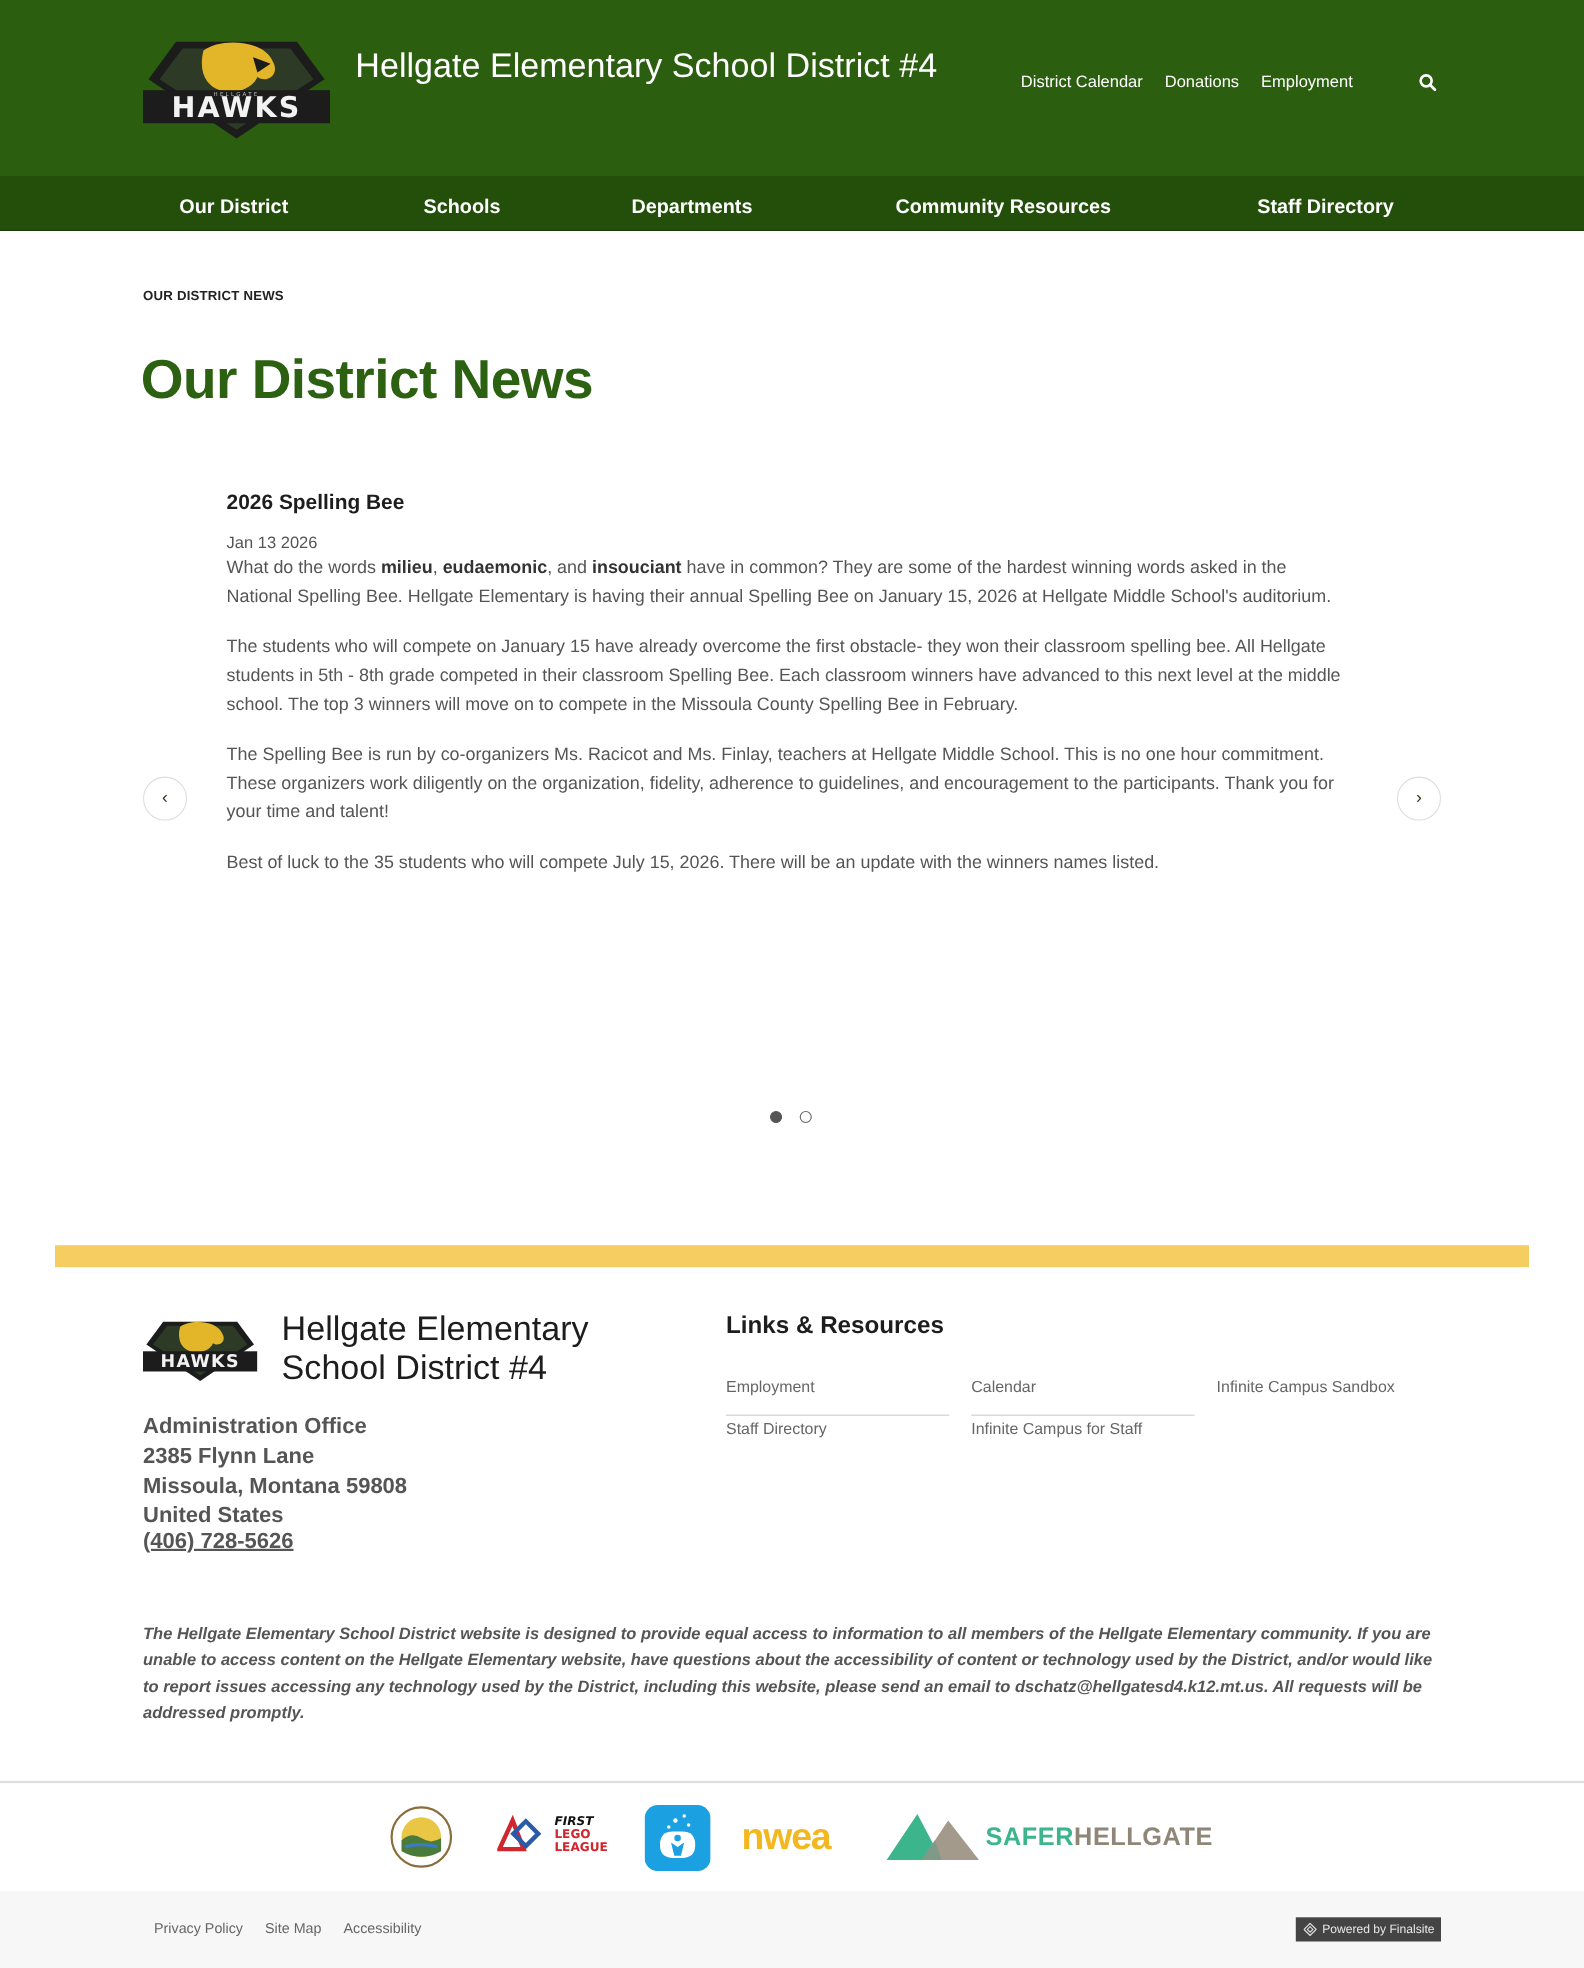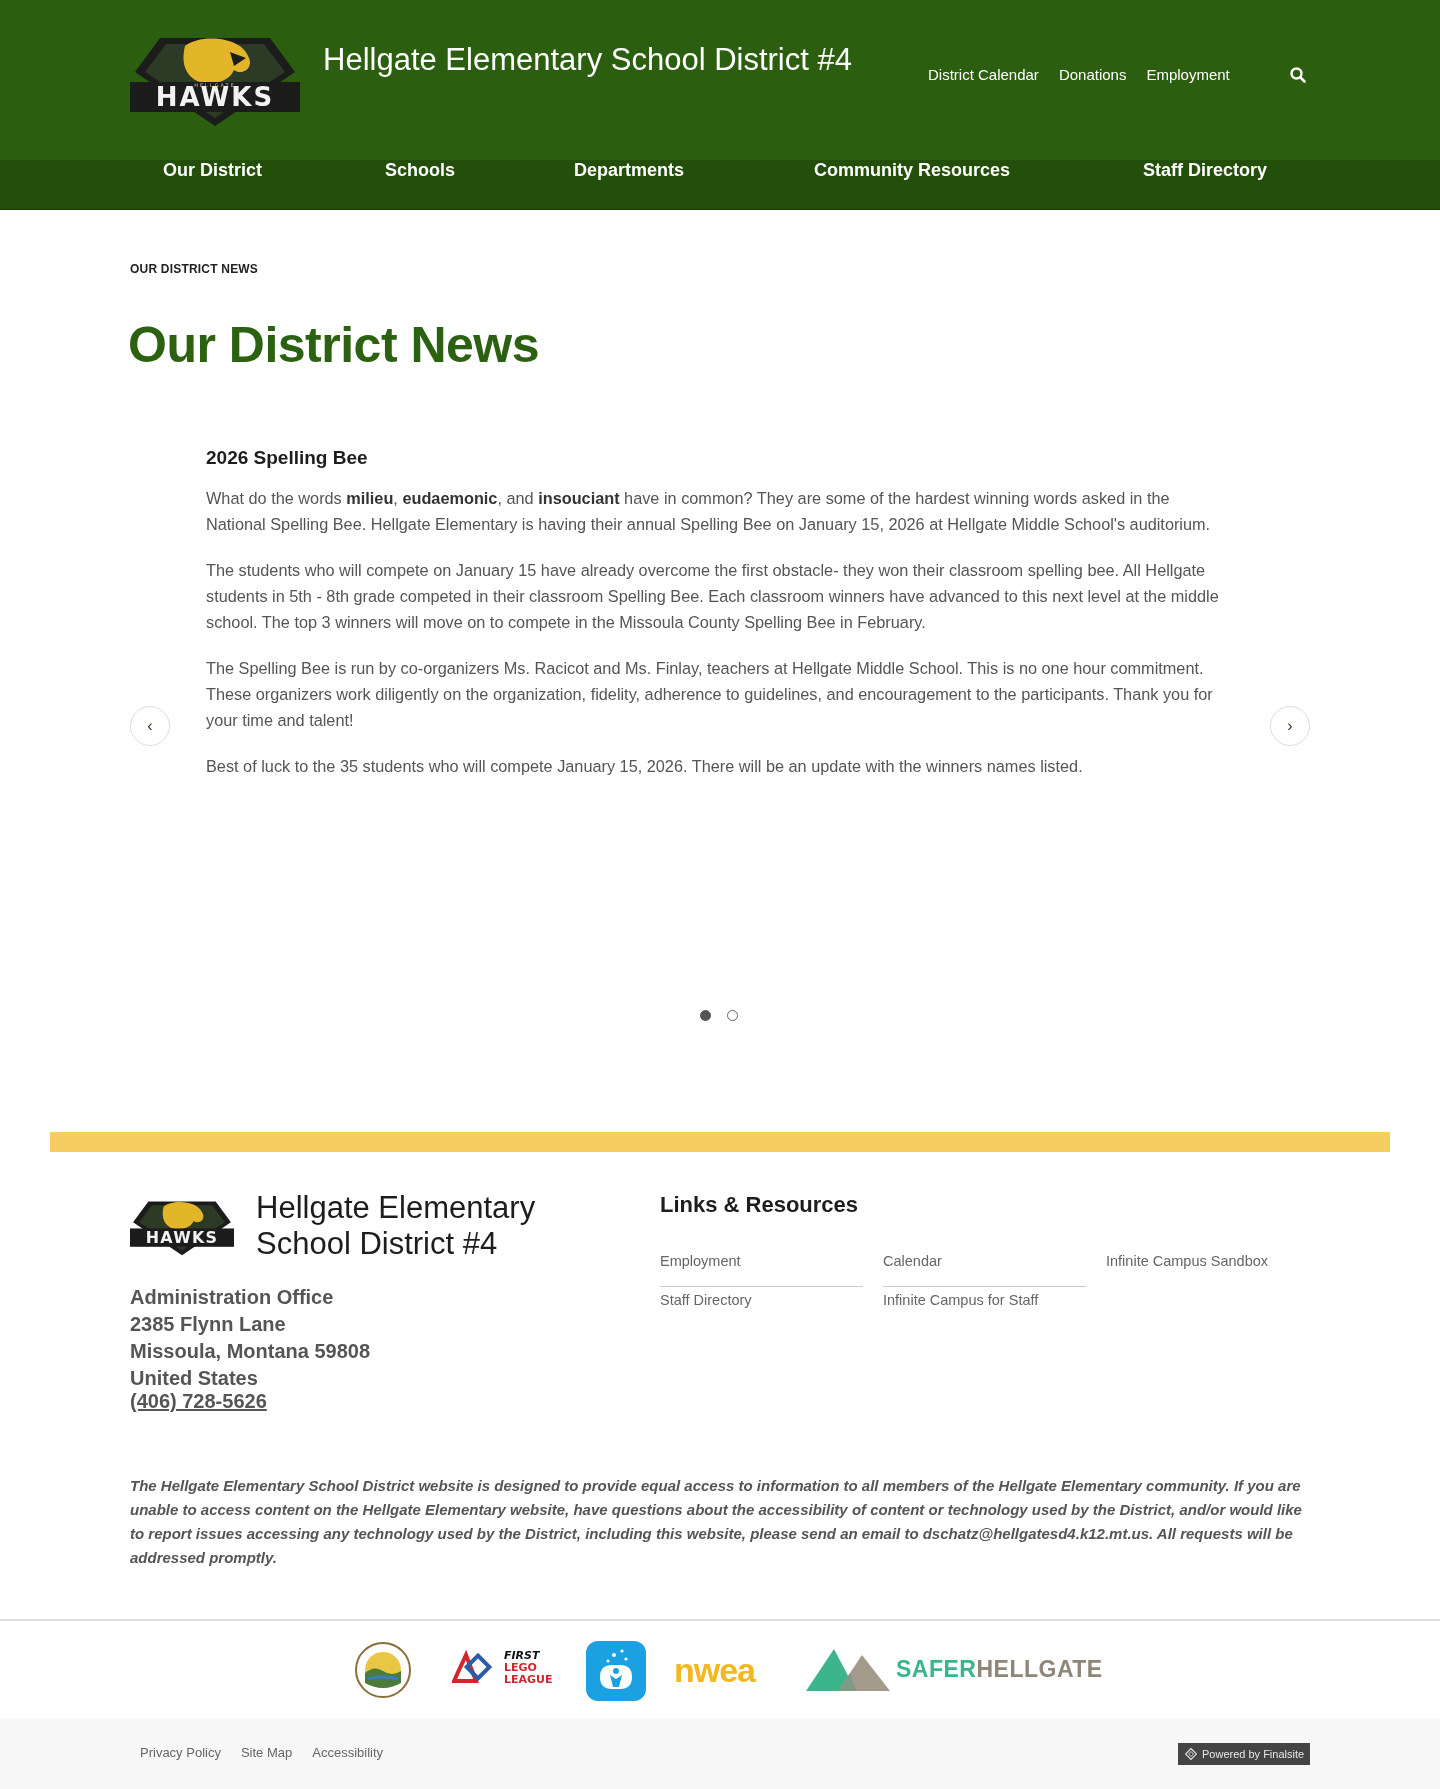--- a/index.html
+++ b/index.html
@@ -9,21 +9,21 @@
 
   
   .top-header { background: #2b5e0e; height: 160px; position: relative; }
   .logo { position: absolute; left: 130px; top: 26px; width: 170px; height: 104px; }
   .site-title { position: absolute; left: 323px; top: 42px; width: 540px; color: #fff; font-size: 31px; line-height: 36px; font-weight: 400; }
   .util-nav { position: absolute; left: 928px; top: 66px; display: flex; gap: 20px; }
   .util-nav a { color: #fff; font-weight: 400; font-size: 15px; }
   .search-btn { position: absolute; left: 1290px; top: 67px; width: 18px; height: 18px; cursor: pointer; }
 
   .main-nav { background: #234f0b; height: 50px; display: flex; align-items: center; border-bottom: 1px solid #1b3e08; position: relative; }
-  .main-nav a { position: absolute; color: #fff; font-weight: 700; font-size: 18px; top: 0; }
+  .main-nav a { position: absolute; color: #fff; font-weight: 700; font-size: 18px; top: 18px; }
 
   
   .breadcrumb { position: absolute; left: 130px; top: 262px; font-size: 12px; font-weight: 700; color: #222; letter-spacing: 0.2px; }
   .page-title { position: absolute; left: 128px; top: 316px; font-size: 50px; font-weight: 800; color: #2b6110; letter-spacing: -0.5px; }
 
   .news { position: absolute; left: 206px; top: 447px; width: 1020px; }
   .news h2 { font-size: 19px; font-weight: 700; color: #1d1d1d; margin-bottom: 16px; }
   .news .date { font-size: 15px; color: #555; margin-bottom: 1px; }
   .news p { font-size: 16.3px; line-height: 26px; color: #555; margin-bottom: 20px; }
   .news p b { color: #333; }
@@ -96,24 +96,25 @@
 <main>
   <div class="breadcrumb">OUR DISTRICT NEWS</div>
   <h1 class="page-title">Our District News</h1>
 
   <button class="arrow-btn" style="left:130px">
     <span>‹</span>
   </button>
 
   <article class="news">
     <h2>2026 Spelling Bee</h2>
+    <div class="date">Jan 13 2026</div>
     <p><span>What do the words </span><b>milieu</b><span>, </span><b>eudaemonic</b><span>, and </span><b>insouciant</b><span> have in common? They are some of the hardest winning words asked in the National Spelling Bee. Hellgate Elementary is having their annual Spelling Bee on January 15, 2026 at Hellgate Middle School's auditorium.</span></p>
     <p>The students who will compete on January 15 have already overcome the first obstacle- they won their classroom spelling bee. All Hellgate students in 5th - 8th grade competed in their classroom Spelling Bee. Each classroom winners have advanced to this next level at the middle school. The top 3 winners will move on to compete in the Missoula County Spelling Bee in February.</p>
     <p>The Spelling Bee is run by co-organizers Ms. Racicot and Ms. Finlay, teachers at Hellgate Middle School. This is no one hour commitment. These organizers work diligently on the organization, fidelity, adherence to guidelines, and encouragement to the participants. Thank you for your time and talent!</p>
-    <p>Best of luck to the 35 students who will compete January 15, 2026. There will be an update with the winners names listed.</p>
+    <p>Best of luck to the 35 students who will compete July 15, 2026. There will be an update with the winners names listed.</p>
   </article>
 
   <button class="arrow-btn" style="left:1270px">
     <span>›</span>
   </button>
 
   <div class="dots">
     <span class="dot active"></span>
     <span class="dot"></span>
   </div>

